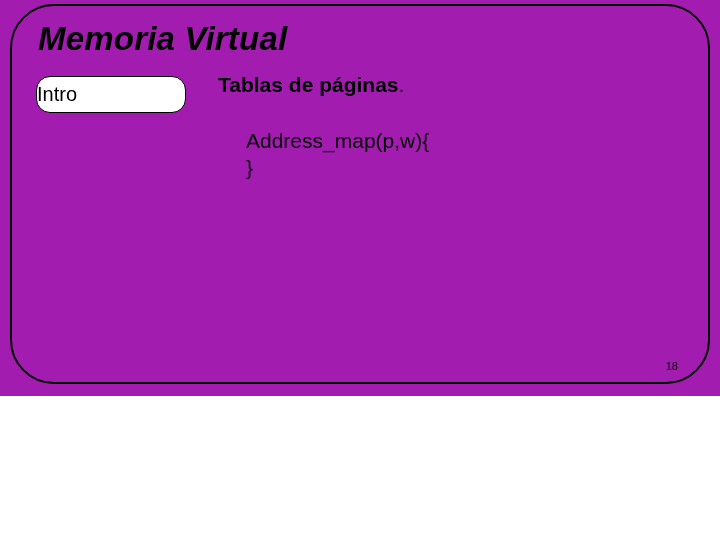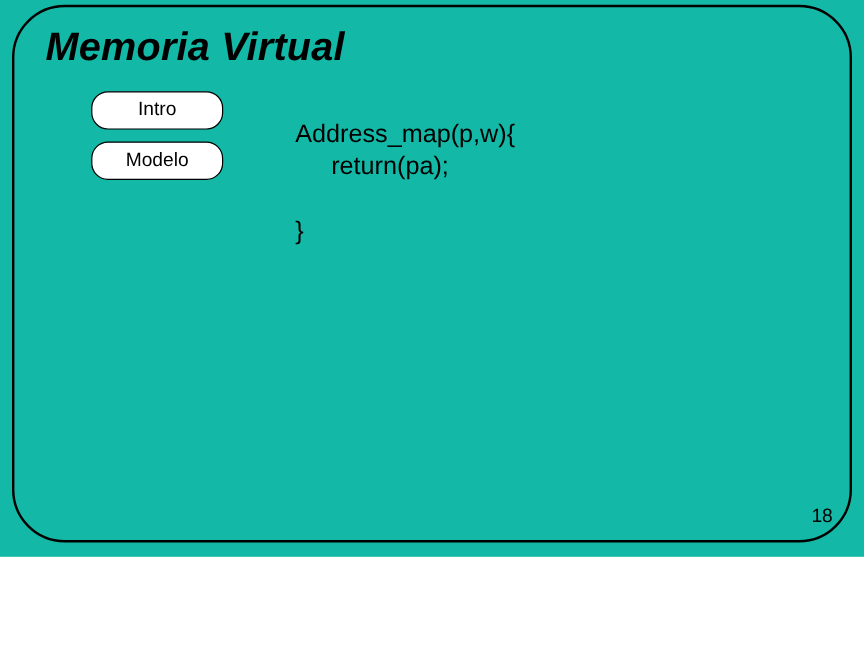--- a/index.html
+++ b/index.html
@@ -1,21 +1,21 @@
 <!DOCTYPE html>
 <html><head>
 <meta charset="utf-8">
 <style>
   * { box-sizing: border-box; margin: 0; padding: 0; }
   html, body { width: 720px; height: 540px; background: #fff; font-family: Arial, Helvetica, sans-serif; color: #000; }
   .slide {
     position: relative;
     width: 720px;
-    height: 464px;
-    background: #14b8a6;
+    height: 396px;
+    background: #a21caf;
   }
   .frame {
     position: absolute;
     left: 10px; right: 10px; top: 4px; bottom: 12px;
     border: 2px solid #000;
     border-radius: 44px;
     padding: 12px 24px 18px 24px;
   }
   .title {
     font-style: italic;
@@ -36,24 +36,23 @@
   }
   .nav-item {
     position: relative;
     width: 150px;
     margin-bottom: 10px;
   }
   .nav-btn {
     border: 1.5px solid #000;
     border-radius: 14px;
     padding: 6px 0;
-    text-align: center;
-    font-size: 16px;
+    text-align: left;
+    font-size: 20px;
     background: #fff;
-    margin-left: 40px;
   }
   .bullet {
     position: absolute;
     left: -18px;
     top: 50%;
     transform: translateY(-50%);
     width: 15px; height: 15px;
     background: #2f3a1f;
     border-radius: 50%;
   }
@@ -67,48 +66,47 @@
   .code {
     font-family: Liberation Sans, sans-serif;
     white-space: pre;
     font-size: 21px;
     line-height: 1.28;
     padding-left: 28px;
   }
   .code .l2 { padding-left: 30px; display: block; }
   .pagenum {
     position: absolute;
-    right: 14px;
+    right: 30px;
     bottom: 10px;
-    font-size: 16px;
+    font-size: 11px;
   }
 </style>
 </head>
 <body>
 
 <div class="slide">
   <div class="frame">
 
     <div class="title">Memoria Virtual</div>
 
     <div class="body">
 
       <div class="nav">
         <div class="nav-item">
           <div class="nav-btn">Intro</div>
         </div>
-        <div class="nav-item">
-          <div class="nav-btn">Modelo</div>
-        </div>
       </div>
 
       <div class="content">
+        <div class="para">
+          <b>Tablas de páginas</b><span>.</span>
+        </div>
         <div class="code">
 <span>Address_map(p,w){</span>
-<span class="l2">return(pa);</span>
 <span>}</span>
         </div>
       </div>
 
     </div>
 
     <div class="pagenum">18</div>
 
   </div>
 </div>

